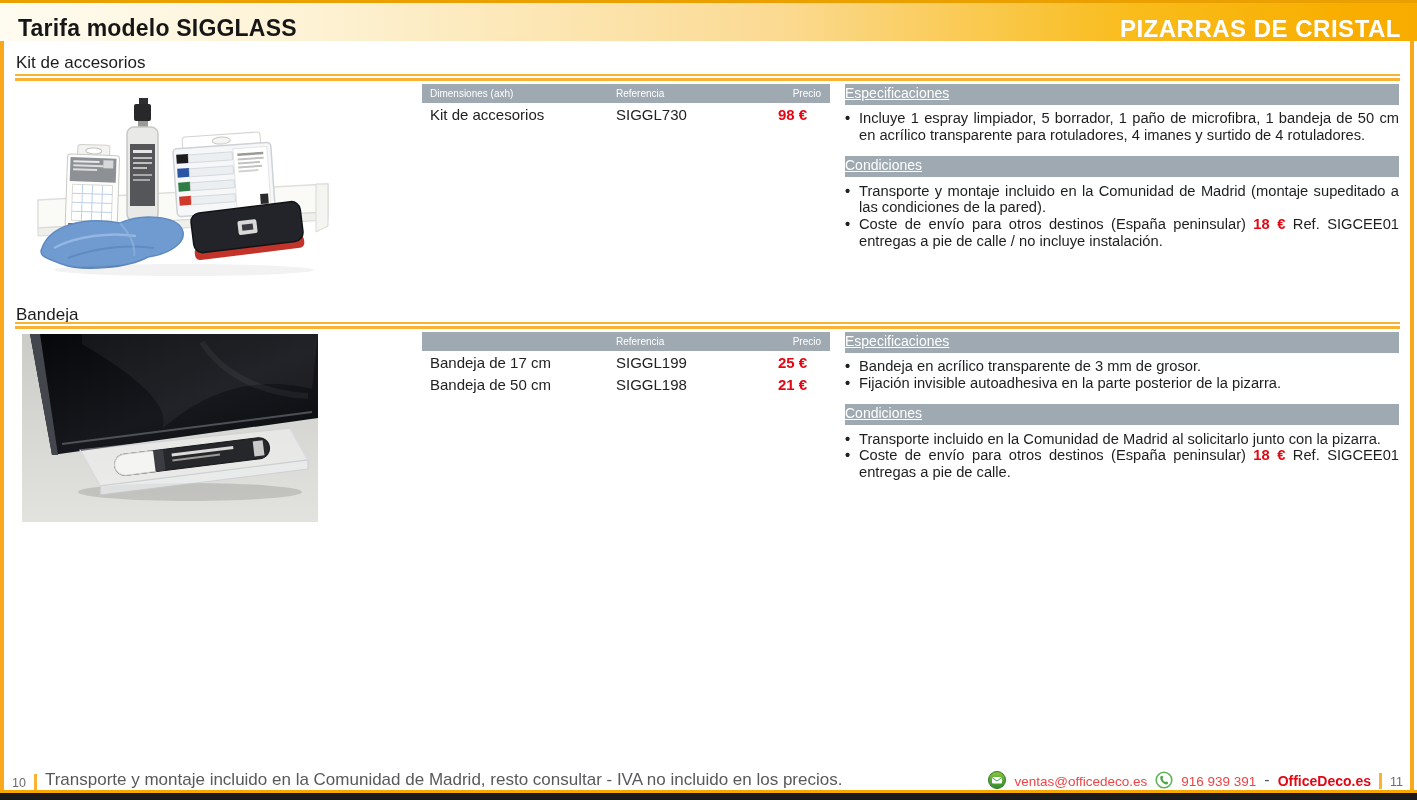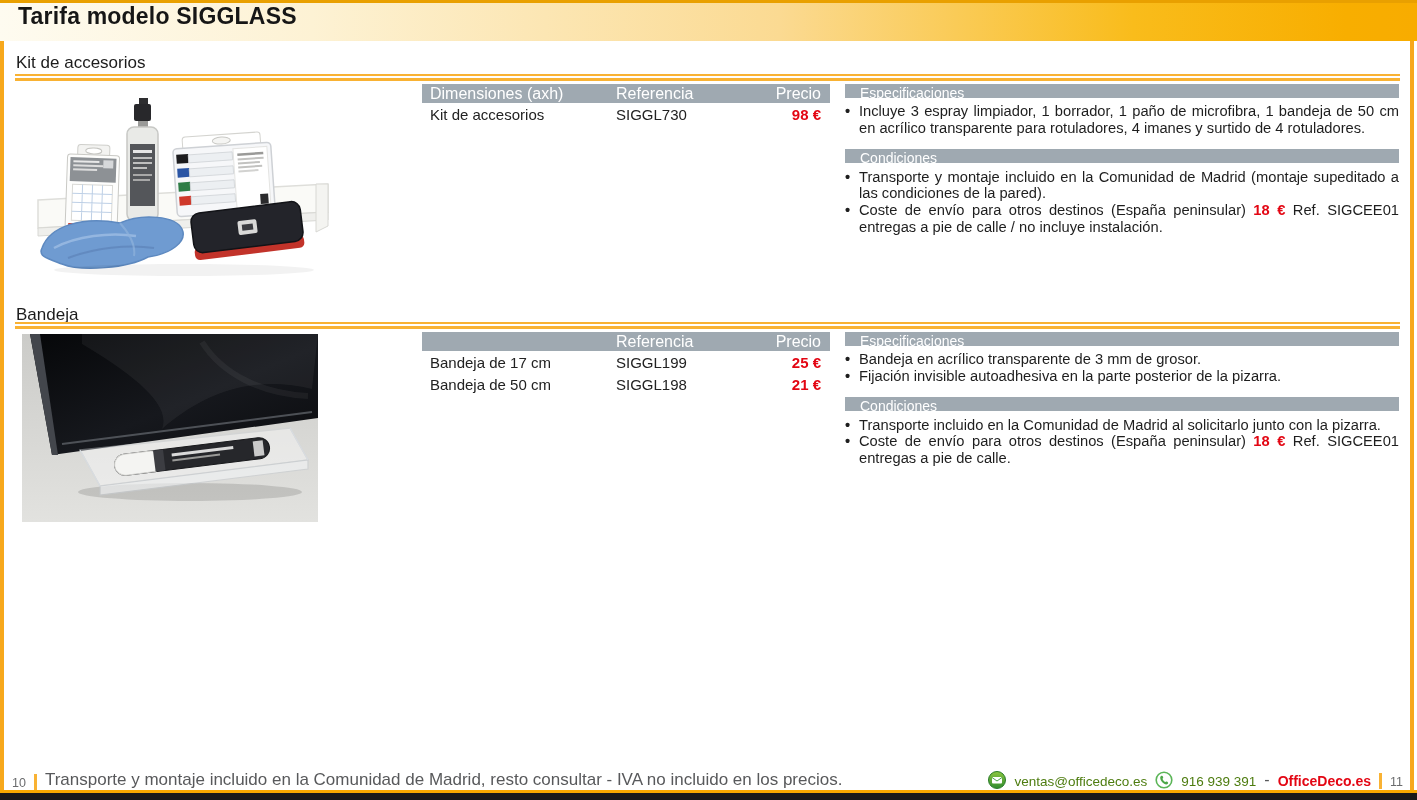--- a/index.html
+++ b/index.html
@@ -8,76 +8,77 @@
   .page { position:relative; width:1417px; height:800px; background:#fff; overflow:hidden; }
 
   
   .border-left  { position:absolute; left:0; top:0; width:4px; height:792px; background:#F7A81C; }
   .border-right { position:absolute; right:3px; top:0; width:4px; height:792px; background:#F7A81C; }
 
   
   .header { position:absolute; left:0; top:0; width:100%; height:41px;
             background:linear-gradient(90deg,#FEFBF0 0%,#FDF2D4 22%,#FBDA92 55%,#F9BC1B 80%,#F8AE00 95%,#F8AC00 100%);
             border-top:3px solid #E9A000; display:flex; align-items:flex-start; justify-content:space-between;
-            padding:0 16px 0 18px; }
+            padding:12px 16px 0 18px; }
   .header .title { font-size:23px; font-weight:bold; color:#161616; letter-spacing:.2px; }
   .header .category { font-size:24px; font-weight:bold; color:#ffffff; letter-spacing:.5px; }
 
   
   .sec-heading { position:absolute; left:16px; font-size:17px; color:#1c1c1c; }
   .rule { position:absolute; left:15px; width:1385px; }
   .rule .thin  { height:2px; background:#F9B233; }
   .rule .gap   { height:2px; }
   .rule .thick { height:3px; background:#F9B233; }
 
   
   .ptable { position:absolute; width:408px; font-size:15px; }
   .ptable .thead { display:grid; grid-template-columns:186px 148px 1fr; background:#9FA9B1;
-                   height:19px; align-items:center; color:#fff; font-size:16px; padding:0 9px 0 8px; }
+                   height:19px; align-items:center; color:#fff; font-size:10px; padding:0 9px 0 8px; }
   .ptable .thead .h-price { text-align:right; }
   .ptable .trow { display:grid; grid-template-columns:186px 148px 1fr; align-items:center;
                   height:22px; padding:0 9px 0 8px; }
   .ptable .trow:first-of-type { margin-top:3px; }
-  .ptable .c-price { text-align:right; color:#E30613; font-weight:bold; }
+  .ptable .c-price { text-align:center; color:#E30613; font-weight:bold; }
 
   
   .rpanel { position:absolute; left:845px; width:554px; }
-  .graybar { background:#9FA9B1; color:#fff; font-size:14px; height:14px; line-height:19px; padding-left:15px; }
+  .graybar { background:#9FA9B1; color:#fff; font-size:14px; height:21px; line-height:19px; padding-left:0;text-decoration:underline; }
   .blist { list-style:none; margin:5px 0 0 0; }
   .blist li { display:flex; gap:7px; font-size:14.7px; line-height:16.8px; color:#1e1e1e; }
   .blist li .dot { flex:0 0 auto; width:7px; font-weight:bold; }
   .blist li .btxt { flex:1; text-align:justify; }
   .hl { color:#E30613; font-weight:bold; }
   .panel-gap { height:12px; }
 
   
   .photo { position:absolute; overflow:hidden; }
 
   
   .footer { position:absolute; left:0; right:0; top:769px; height:22px;
             display:flex; align-items:center; justify-content:space-between; padding:0 14px 0 12px; }
   .f-left, .f-right { display:flex; align-items:flex-end; gap:8px; }
   .pagenum { font-size:12.5px; color:#6b6c6e; }
   .vbar { width:3px; height:16px; background:#F9B233; }
   .f-note { font-size:17px; color:#58595B; }
-  .f-contact { font-size:13.5px; color:#4d7c0f; display:flex; align-items:center; gap:6px; }
+  .f-contact { font-size:13.5px; color:#ef4444; display:flex; align-items:center; gap:6px; }
   .brand { color:#E30613; font-weight:bold; font-size:14px; }
   .f-sep { color:#58595B; }
   .bottom-orange { position:absolute; left:0; right:0; top:790px; height:3px; background:#F8A800; }
   .bottom-black  { position:absolute; left:0; right:0; top:793px; height:7px; background:#1a1a1a; }
 </style>
 </head>
 <body>
 
 <div class="page">
   <div class="border-left"></div>
   <div class="border-right"></div>
 
   <div class="header">
     <div class="title">Tarifa modelo SIGGLASS</div>
+    <div class="category">PIZARRAS DE CRISTAL</div>
   </div>
 
   <div class="sec-heading" style="top:53px;">Kit de accesorios</div>
   <div class="rule" style="top:74px;">
     <div class="thin"></div>
       <div class="gap"></div>
       <div class="thick"></div>
   </div>
 
   <div class="photo" style="left:24px; top:86px; width:316px; height:198px;">
@@ -167,21 +168,21 @@
       <div>SIGGL730</div>
       <div class="c-price">98 €</div>
     </div>
   </div>
 
   <div class="rpanel" style="top:84px;">
     <div class="graybar">Especificaciones</div>
     <ul class="blist">
       <li>
         <span class="dot">•</span>
-        <span class="btxt">Incluye 3 espray limpiador, 1 borrador, 1 paño de microfibra, 1 bandeja de 50 cm en acrílico transparente para rotuladores, 4 imanes y surtido de 4 rotuladores.</span>
+        <span class="btxt">Incluye 1 espray limpiador, 5 borrador, 1 paño de microfibra, 1 bandeja de 50 cm en acrílico transparente para rotuladores, 4 imanes y surtido de 4 rotuladores.</span>
       </li>
     </ul>
     <div class="panel-gap"></div>
     <div class="graybar">Condiciones</div>
     <ul class="blist" style="margin-top:6px;">
       <li>
         <span class="dot">•</span>
         <span class="btxt"><span>Transporte y montaje incluido en la Comunidad de Madrid (montaje supeditado a las condiciones de la pared).</span><span class="hl"></span><span></span></span>
       </li>
       <li>

